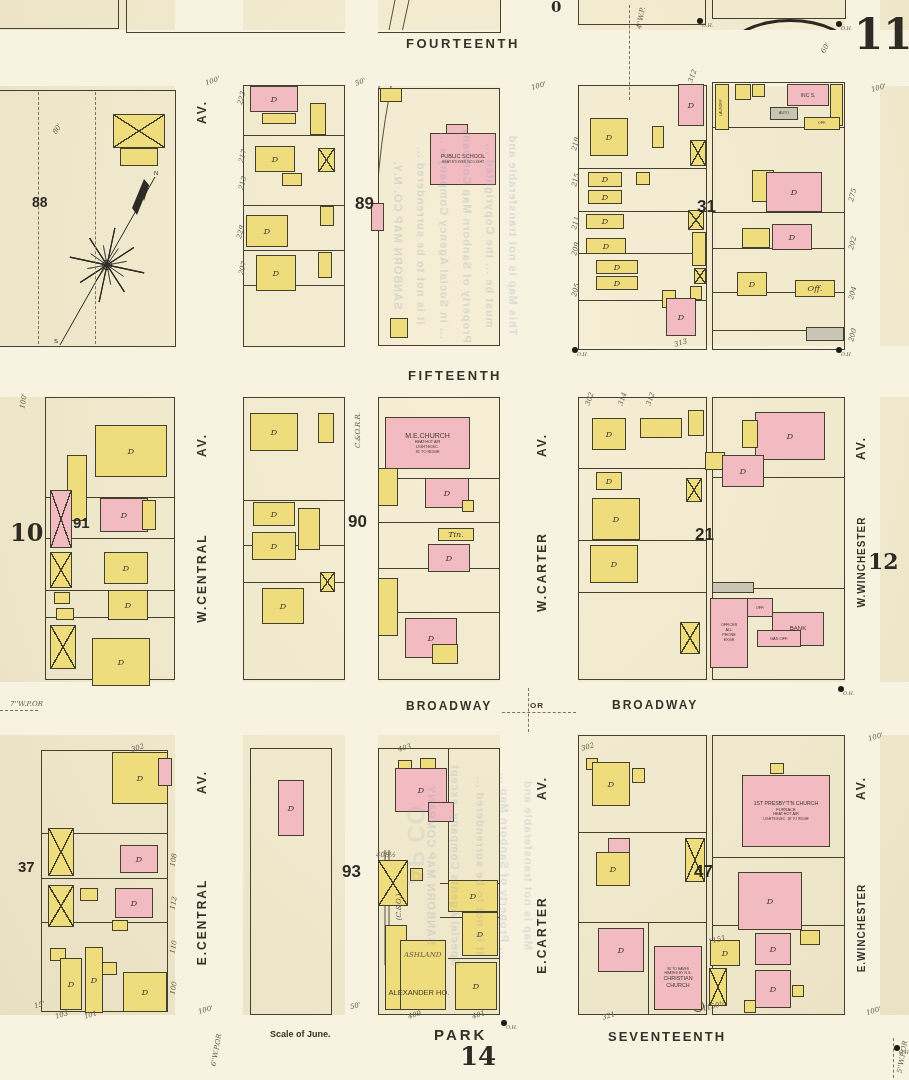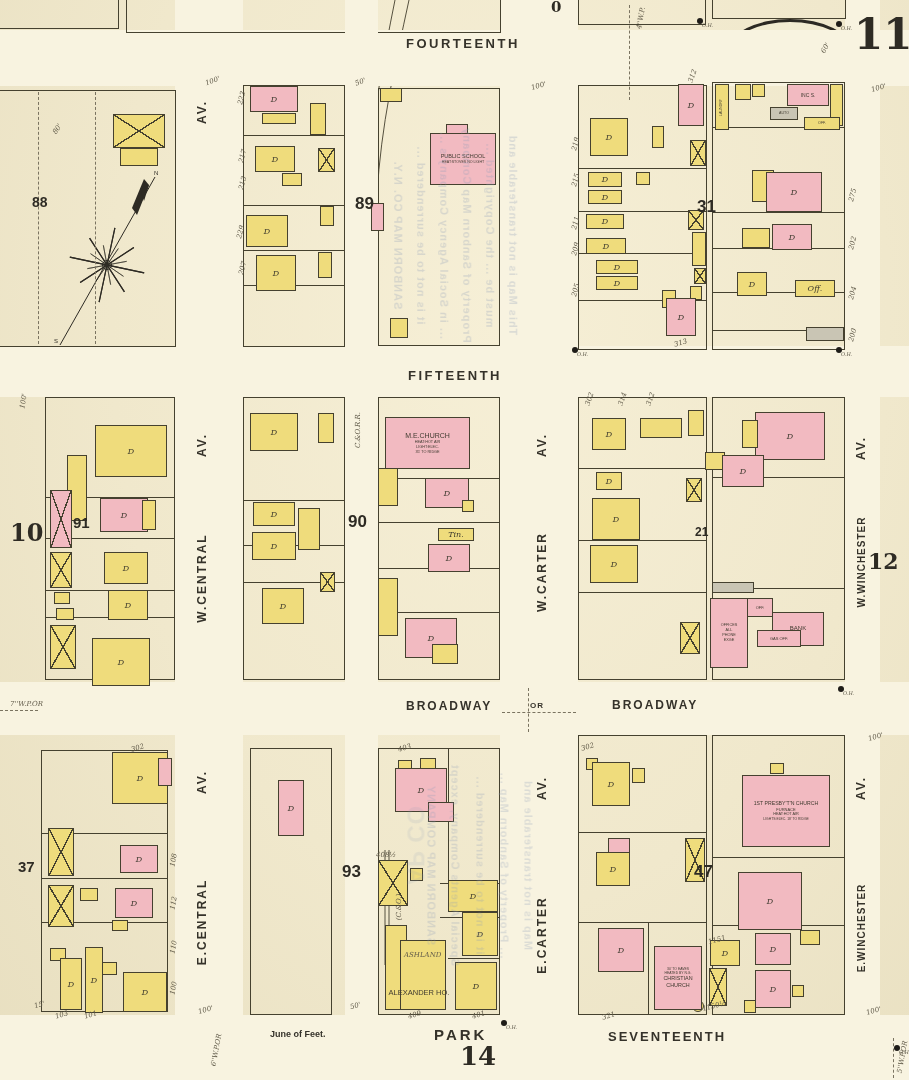--- a/index.html
+++ b/index.html
@@ -389,41 +389,41 @@
     <div class="bld lm c-y" style="left: 804px; top: 117px; width: 36px; height: 13px;">
       <div style="font-size: 3.6px;">OFF.</div>
     </div>
     <div class="slabel" style="left: 406px; top: 36px; font-size: 13px; letter-spacing: 2.5px;">FOURTEENTH</div>
     <div class="slabel" style="left: 408px; top: 368px; font-size: 13px; letter-spacing: 2.5px;">FIFTEENTH</div>
     <div class="slabel" style="left: 406px; top: 699px; font-size: 12px; letter-spacing: 2px;">BROADWAY</div>
     <div class="slabel" style="left: 530px; top: 701px; font-size: 8px; letter-spacing: 1px;">OR</div>
     <div class="slabel" style="left: 612px; top: 698px; font-size: 12px; letter-spacing: 2px;">BROADWAY</div>
     <div class="slabel" style="left: 434px; top: 1026px; font-size: 15px; letter-spacing: 3px;">PARK</div>
     <div class="slabel" style="left: 608px; top: 1029px; font-size: 13px; letter-spacing: 2px;">SEVENTEENTH</div>
-    <div class="slabel" style="left: 270px; top: 1029px; font-size: 9px; letter-spacing: 0px;">June of Feet.</div>
+    <div class="slabel" style="left: 270px; top: 1029px; font-size: 9px; letter-spacing: 0px;">Scale of June.</div>
     <div class="vlabel" style="left: 202px; top: 112px; font-size: 12px; letter-spacing: 2px;">AV.</div>
     <div class="vlabel" style="left: 202px; top: 445px; font-size: 12px; letter-spacing: 2px;">AV.</div>
     <div class="vlabel" style="left: 202px; top: 578px; font-size: 12px; letter-spacing: 2px;">W.CENTRAL</div>
     <div class="vlabel" style="left: 202px; top: 782px; font-size: 12px; letter-spacing: 2px;">AV.</div>
     <div class="vlabel" style="left: 202px; top: 922px; font-size: 12px; letter-spacing: 2px;">E.CENTRAL</div>
     <div class="vlabel" style="left: 542px; top: 445px; font-size: 12px; letter-spacing: 2px;">AV.</div>
     <div class="vlabel" style="left: 542px; top: 572px; font-size: 12px; letter-spacing: 2px;">W.CARTER</div>
     <div class="vlabel" style="left: 542px; top: 788px; font-size: 12px; letter-spacing: 2px;">AV.</div>
     <div class="vlabel" style="left: 542px; top: 935px; font-size: 12px; letter-spacing: 2px;">E.CARTER</div>
     <div class="vlabel" style="left: 861px; top: 448px; font-size: 12px; letter-spacing: 2px;">AV.</div>
     <div class="vlabel" style="left: 861px; top: 562px; font-size: 10px; letter-spacing: 1px;">W.WINCHESTER</div>
     <div class="vlabel" style="left: 861px; top: 788px; font-size: 12px; letter-spacing: 2px;">AV.</div>
     <div class="vlabel" style="left: 861px; top: 928px; font-size: 10px; letter-spacing: 1px;">E.WINCHESTER</div>
     <div class="bnum" style="left: 32px; top: 194px; font-size: 14px;">88</div>
     <div class="bnum" style="left: 355px; top: 194px; font-size: 17px;">89</div>
     <div class="bnum" style="left: 697px; top: 197px; font-size: 17px;">31</div>
     <div class="bnum serif" style="left: 10px; top: 518px; font-size: 24px;">10</div>
     <div class="bnum" style="left: 73px; top: 514px; font-size: 15px;">91</div>
     <div class="bnum" style="left: 348px; top: 512px; font-size: 17px;">90</div>
-    <div class="bnum" style="left: 695px; top: 525px; font-size: 12px;">21</div>
+    <div class="bnum" style="left: 695px; top: 525px; font-size: 17px;">21</div>
     <div class="bnum serif" style="left: 868px; top: 548px; font-size: 22px;">12</div>
     <div class="bnum" style="left: 18px; top: 858px; font-size: 15px;">37</div>
     <div class="bnum" style="left: 342px; top: 862px; font-size: 17px;">93</div>
     <div class="bnum" style="left: 694px; top: 862px; font-size: 17px;">47</div>
     <div class="bnum serif" style="left: 460px; top: 1041px; font-size: 26px;">14</div>
     <div class="bnum serif" style="left: 854px; top: 10px; font-size: 42px;">11</div>
     <div class="bnum serif" style="left: 551px; top: -2px; font-size: 15px;">0</div>
     <div class="tiny" style="left: 52px; top: 125px; transform: rotate(-55deg);">80'</div>
     <div class="tiny" style="left: 205px; top: 77px; transform: rotate(-20deg);">100'</div>
     <div class="tiny" style="left: 355px; top: 78px; transform: rotate(-20deg);">50'</div>

